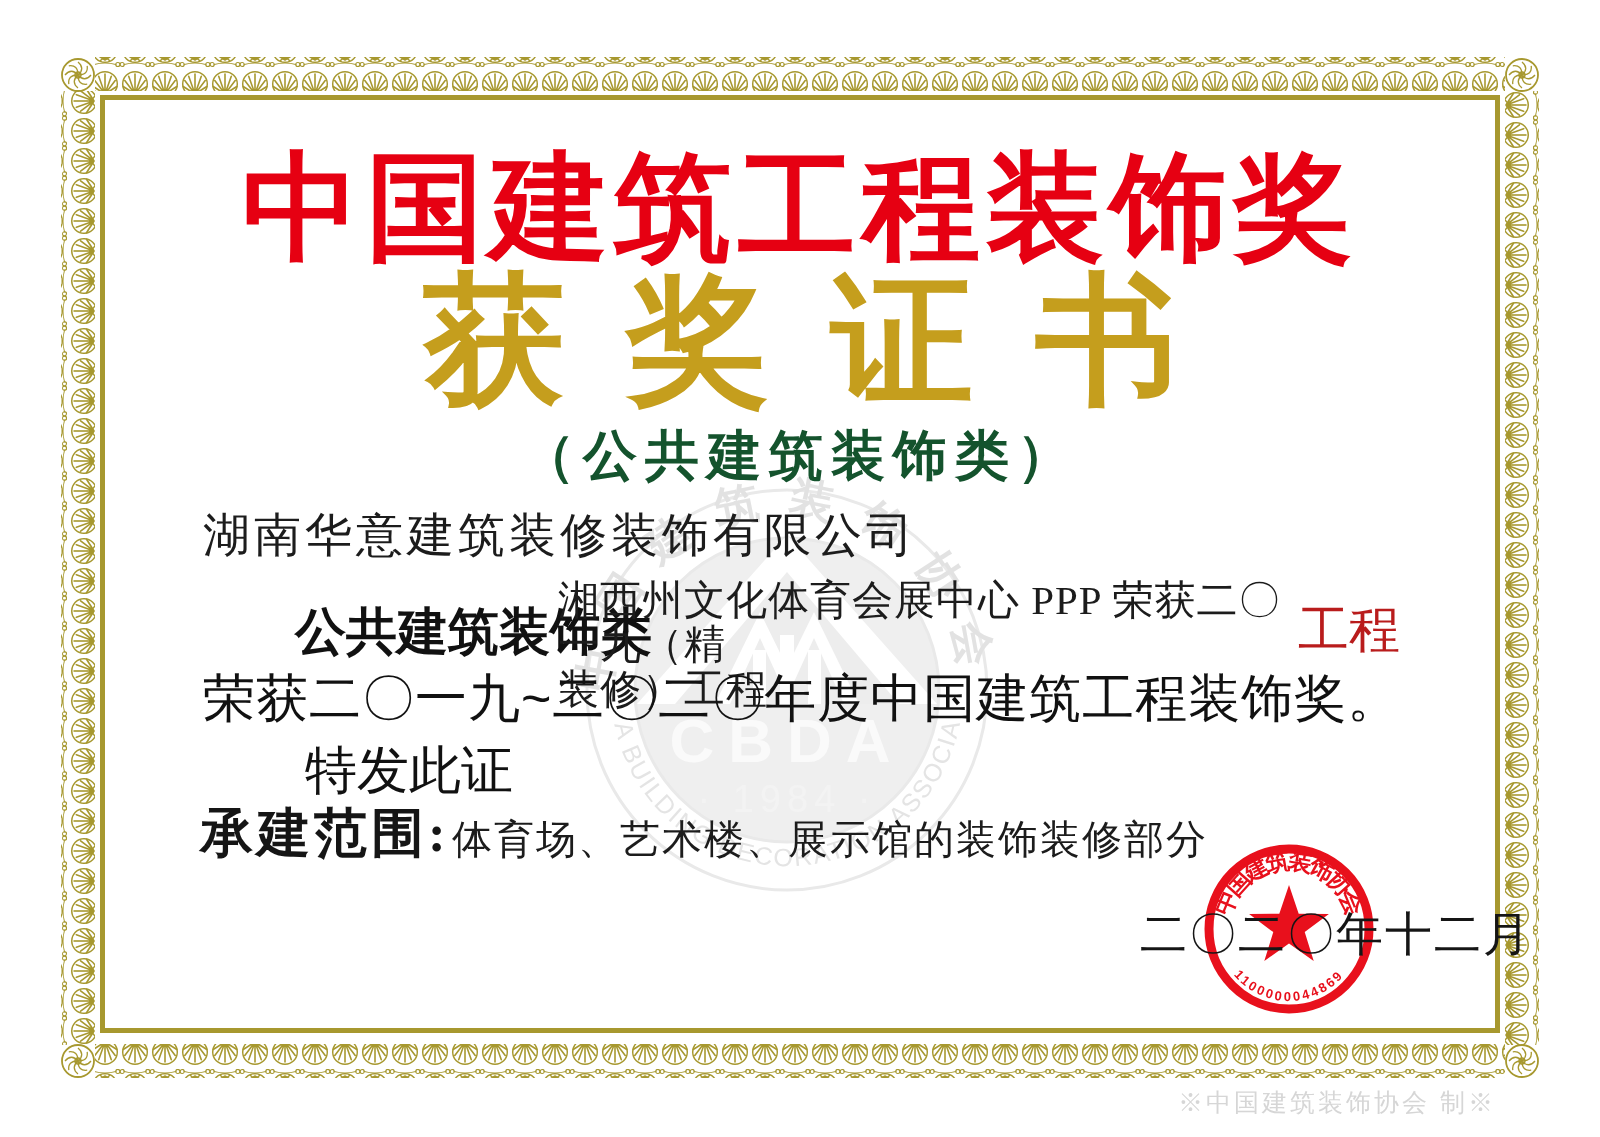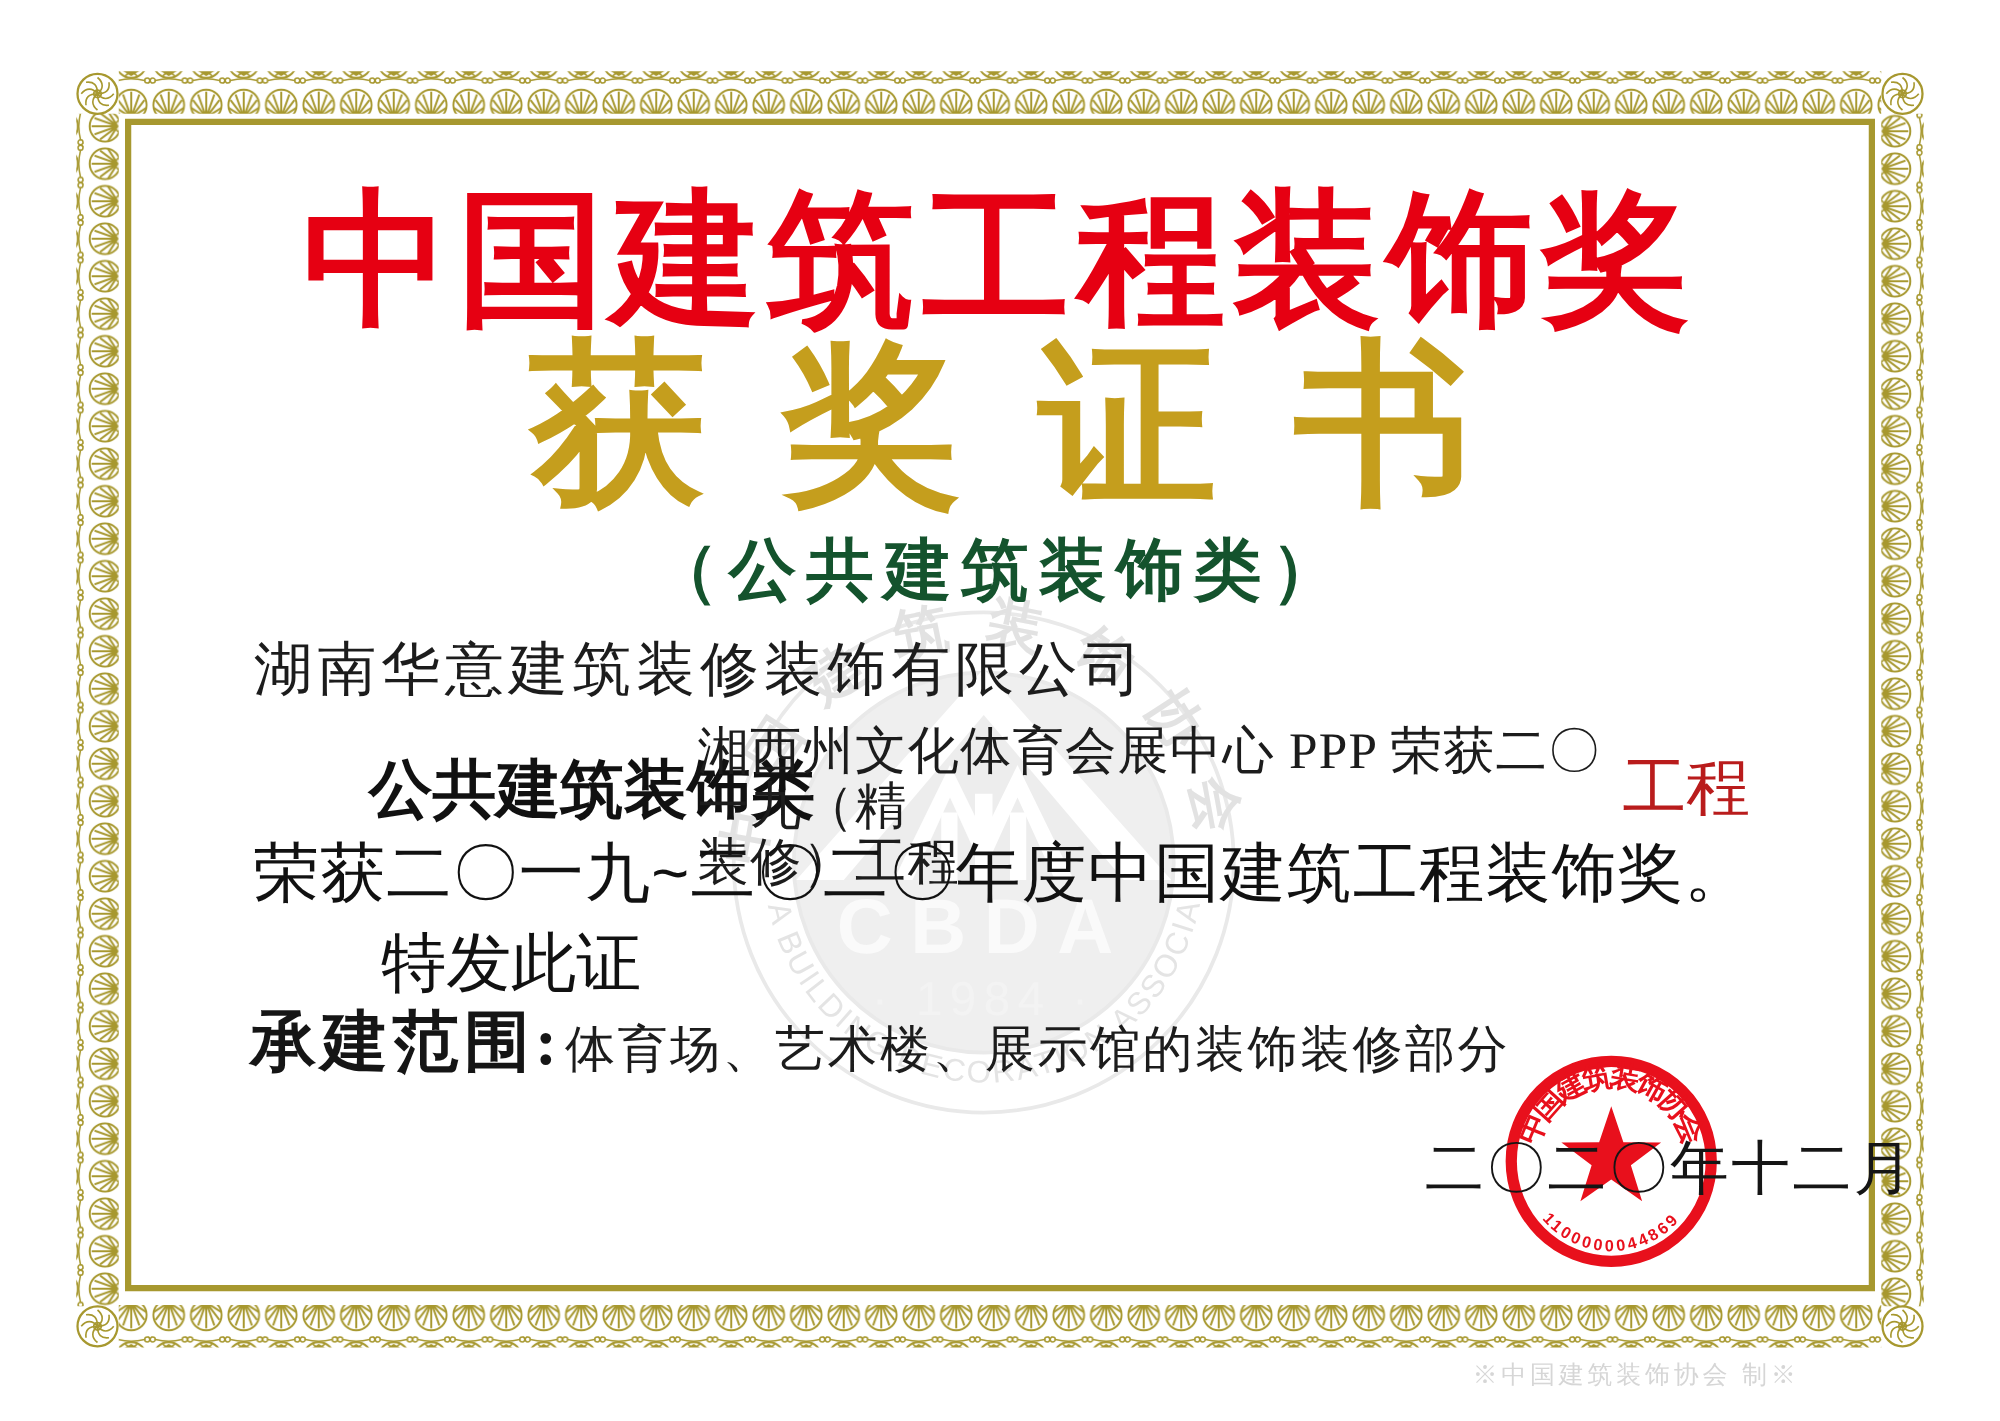--- a/index.html
+++ b/index.html
@@ -56,21 +56,21 @@
     letter-spacing:4px;
   }
   .scope-text{
     left:452px;top:812px;font-size:40px;color:#1c1c1c;z-index:10;letter-spacing:2px;
   }
   .issue-date{
     left:1140px;top:903px;font-size:47px;color:#151515;z-index:11;
     font-family:"Liberation Sans", sans-serif;letter-spacing:2px;
   }
   .maker-note{
-    left:1178px;top:1086px;font-size:20px;color:#d6d6d6;z-index:10;
+    left:1178px;top:1086px;font-size:25px;color:#d6d6d6;z-index:10;
     letter-spacing:3px;font-family:"Liberation Sans", sans-serif;
   }
   .border-svg{left:0;top:0;z-index:5;}
   .watermark-svg{left:557px;top:460px;z-index:1;}
   .seal-svg{left:1196px;top:836px;z-index:8;}
 </style>
 </head>
 <body>
 
 <div id="stage">

